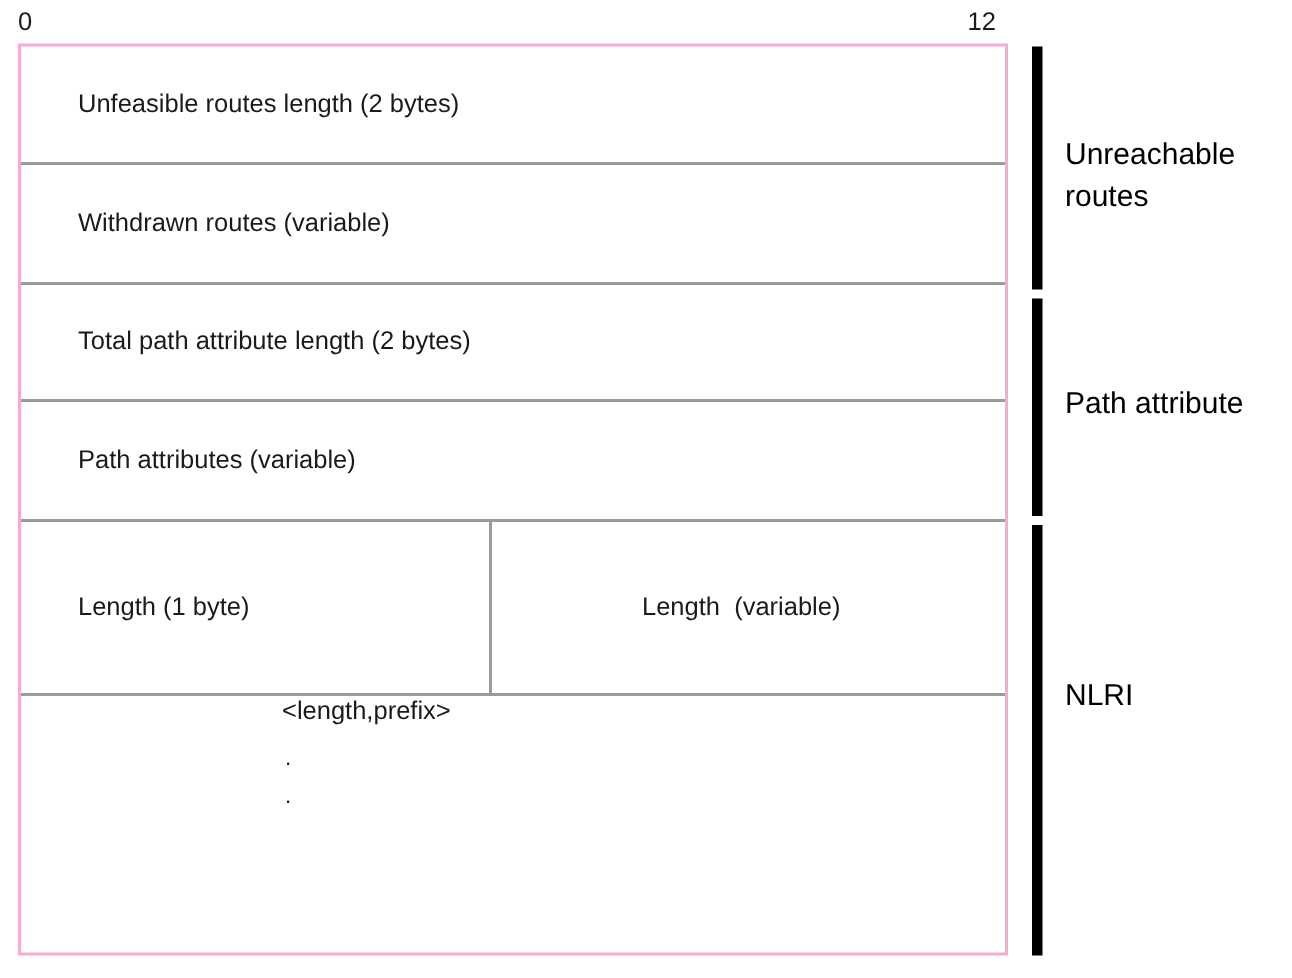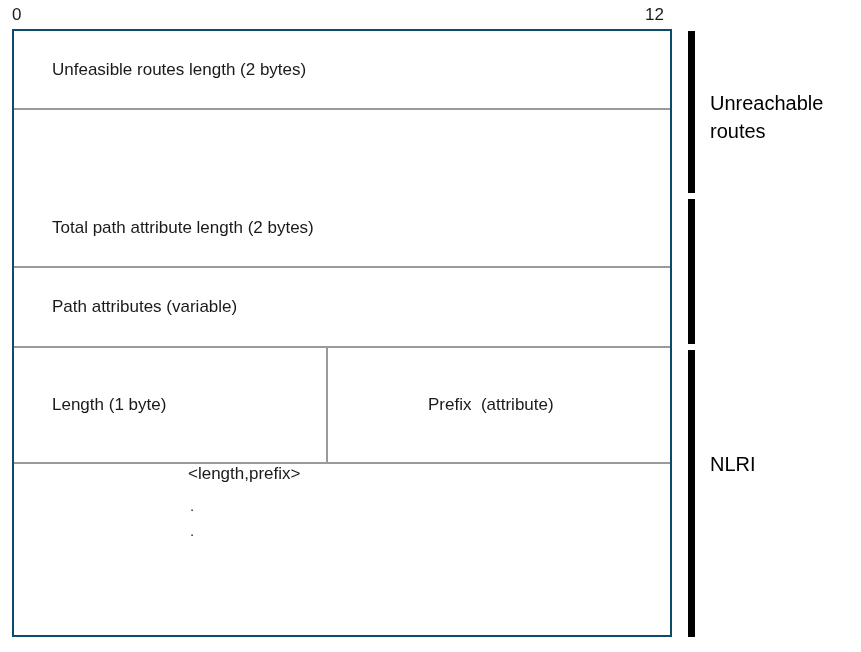--- a/index.html
+++ b/index.html
@@ -30,21 +30,21 @@
   #bit-start { left: 12px;  top: 6px; }
   #bit-end   { left: 645px; top: 6px; }
 
   
   #packet-table {
     position: absolute;
     left: 12px;
     top: 29px;
     width: 660px;
     height: 608px;
-    border: 2px solid #0c4a6e;
+    border: 2px solid #f9a8d4;
     box-sizing: border-box;
     background: #ffffff;
   }
   .field-row {
     position: absolute;
     left: 0;
     width: 100%;
     box-sizing: border-box;
     border-bottom: 2px solid #9a9a9a;
   }
@@ -109,48 +109,52 @@
 
   <div class="ruler-label" id="bit-start">0</div>
   <div class="ruler-label" id="bit-end">12</div>
 
   <div id="packet-table">
 
     <div class="field-row" style="top:0px; height:79px;">
       <span class="field-label">Unfeasible routes length (2 bytes)</span>
     </div>
 
+    <div class="field-row" style="top:79px; height:80px;">
+      <span class="field-label">Withdrawn routes (variable)</span>
+    </div>
 
     <div class="field-row" style="top:159px; height:78px;">
       <span class="field-label">Total path attribute length (2 bytes)</span>
     </div>
 
     <div class="field-row" style="top:237px; height:80px;">
       <span class="field-label">Path attributes (variable)</span>
     </div>
 
     <div class="field-row" style="top:317px; height:116px;">
       <div class="split-cell-left">
         <span class="field-label">Length (1 byte)</span>
       </div>
       <div class="split-cell-right">
-        <span class="field-label">Prefix  (attribute)</span>
+        <span class="field-label">Length  (variable)</span>
       </div>
     </div>
 
     <div class="field-row last" style="top:407px; height:197px;padding-left:45px;">
       <span class="nlri-text" id="nlri-tuple">&lt;length,prefix&gt;</span>
       <span class="nlri-text" id="nlri-dot-1">.</span>
       <span class="nlri-text" id="nlri-dot-2">.</span>
     </div>
 
   </div>
 
   <div class="group-bar" style="top:31px; height:162px;"></div>
   <div class="group-label" style="top:89px;">Unreachable
 routes</div>
 
   <div class="group-bar" style="top:199px; height:145px;"></div>
+  <div class="group-label" style="top:255px;">Path attribute</div>
 
   <div class="group-bar" style="top:350px; height:287px;"></div>
   <div class="group-label" style="top:450px;">NLRI</div>
 
 </div>
 
 </body></html>

